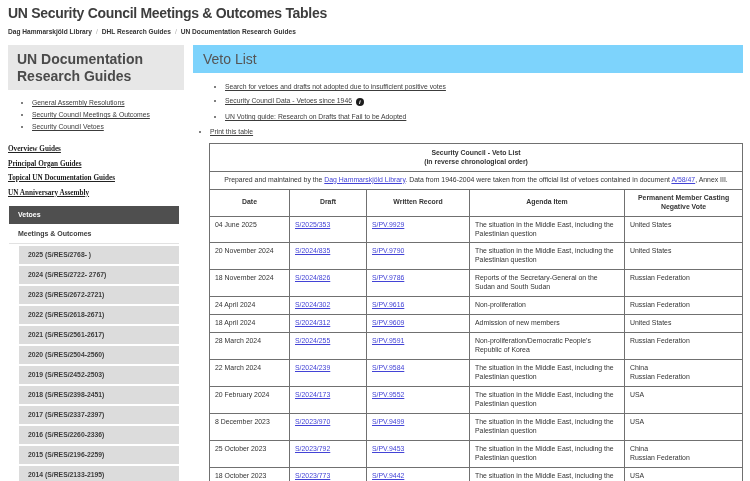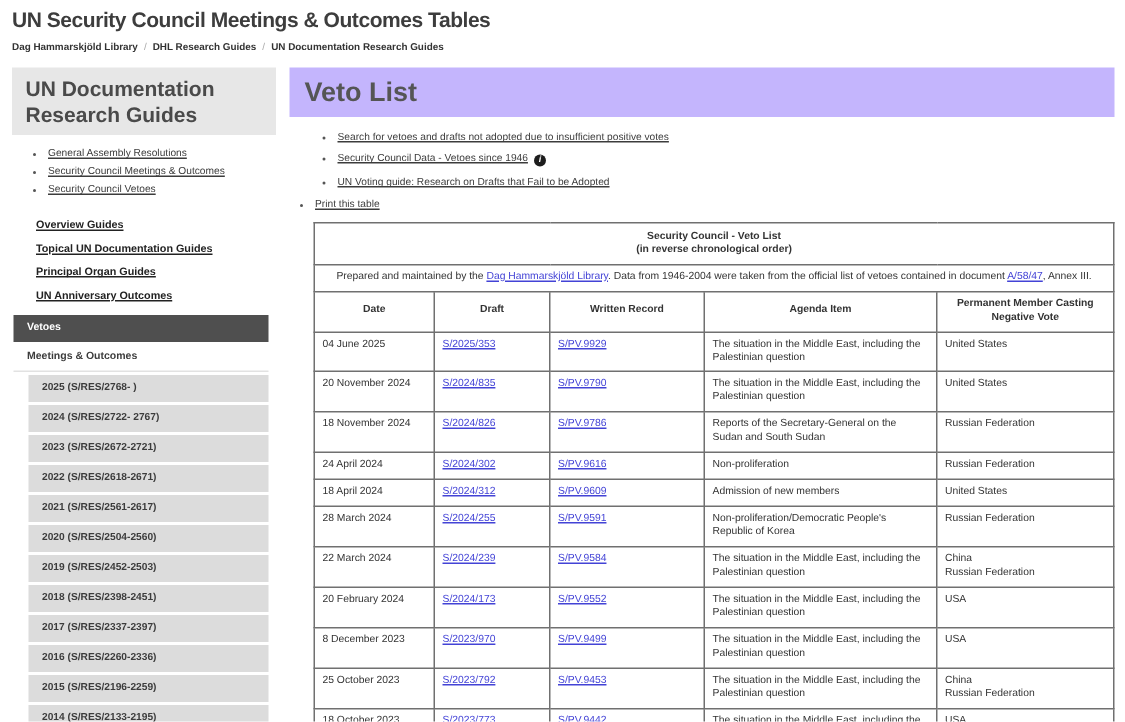--- a/index.html
+++ b/index.html
@@ -24,35 +24,35 @@
 
   
   .guide-box-header {
     background:#e7e7e7; padding:6px 9px; font-size:14px; font-weight:bold;
     color:#4a4a4a; line-height:1.18;
   }
   .guide-box-links { list-style:disc; padding:9px 4px 4px 24px; }
   .guide-box-links li { margin:0 0 5px 0; font-size:6.8px; color:#555; }
   .guide-box-links a { color:#3c3c3c; }
 
-  .guide-links { margin:6px 0 0 16px; }
+  .guide-links { margin:6px 0 0 0;font-family:Liberation Serif, serif; }
   .guide-links a { display:block; font-size:7.2px; font-weight:bold; color:#222; margin:0 0 6.5px 0; }
 
   
   .veto-nav { margin-top:9px; margin-left:1px; width:170px; }
   .nav-header { background:#4f4f4f; color:#fff; font-size:7px; font-weight:bold; padding:5.5px 9px; cursor:pointer; }
   .nav-sub { background:#fff; color:#3c3c3c; font-size:7px; font-weight:bold; padding:6px 9px; border-bottom:1px solid #e2e2e2; cursor:pointer; }
   .year-list { list-style:none; }
   .year-list li {
     background:#dcdcdc; margin:2px 0 0 10px; padding:5.5px 6px 5.5px 9px;
     font-size:6.8px; font-weight:bold; color:#3c3c3c; cursor:pointer;
   }
 
   
-  .section-bar { background:#c4b5fd; padding:6px 10px; font-size:18px; font-weight:bold; color:#555; }
+  .section-bar { background:#7dd3fc; padding:6px 10px; font-size:14px; font-weight:normal; color:#555; }
   .resource-links { list-style:disc; margin:10px 0 0 32px; }
   .resource-links li { margin:0 0 7px 0; font-size:6.8px; color:#555; }
   .print-list { list-style:disc; margin:8px 0 0 17px; }
   .print-list li { font-size:6.8px; color:#555; }
   .info-icon {
     display:inline-block; width:8px; height:8px; background:#1d1d1d; color:#fff;
     border-radius:50%; font-size:6px; line-height:8px; text-align:center;
     font-weight:bold; font-style:italic; margin-left:4px; vertical-align:-1px; cursor:pointer;
   }
 
@@ -83,23 +83,23 @@
       <div class="guide-box-header">UN Documentation Research Guides</div>
       <ul class="guide-box-links">
           <li><a href="#">General Assembly Resolutions</a></li>
           <li><a href="#">Security Council Meetings &amp; Outcomes</a></li>
           <li><a href="#">Security Council Vetoes</a></li>
         </ul>
     </section>
 
     <div class="guide-links">
         <a href="#">Overview Guides</a>
+        <a href="#">Principal Organ Guides</a>
         <a href="#">Topical UN Documentation Guides</a>
-        <a href="#">Principal Organ Guides</a>
-        <a href="#">UN Anniversary Outcomes</a>
+        <a href="#">UN Anniversary Assembly</a>
       </div>
 
     <nav class="veto-nav">
       <div class="nav-header">Vetoes</div>
       <div class="nav-sub">Meetings &amp; Outcomes</div>
       <ul class="year-list">
           <li>2025 (S/RES/2768- )</li>
           <li>2024 (S/RES/2722- 2767)</li>
           <li>2023 (S/RES/2672-2721)</li>
           <li>2022 (S/RES/2618-2671)</li>

